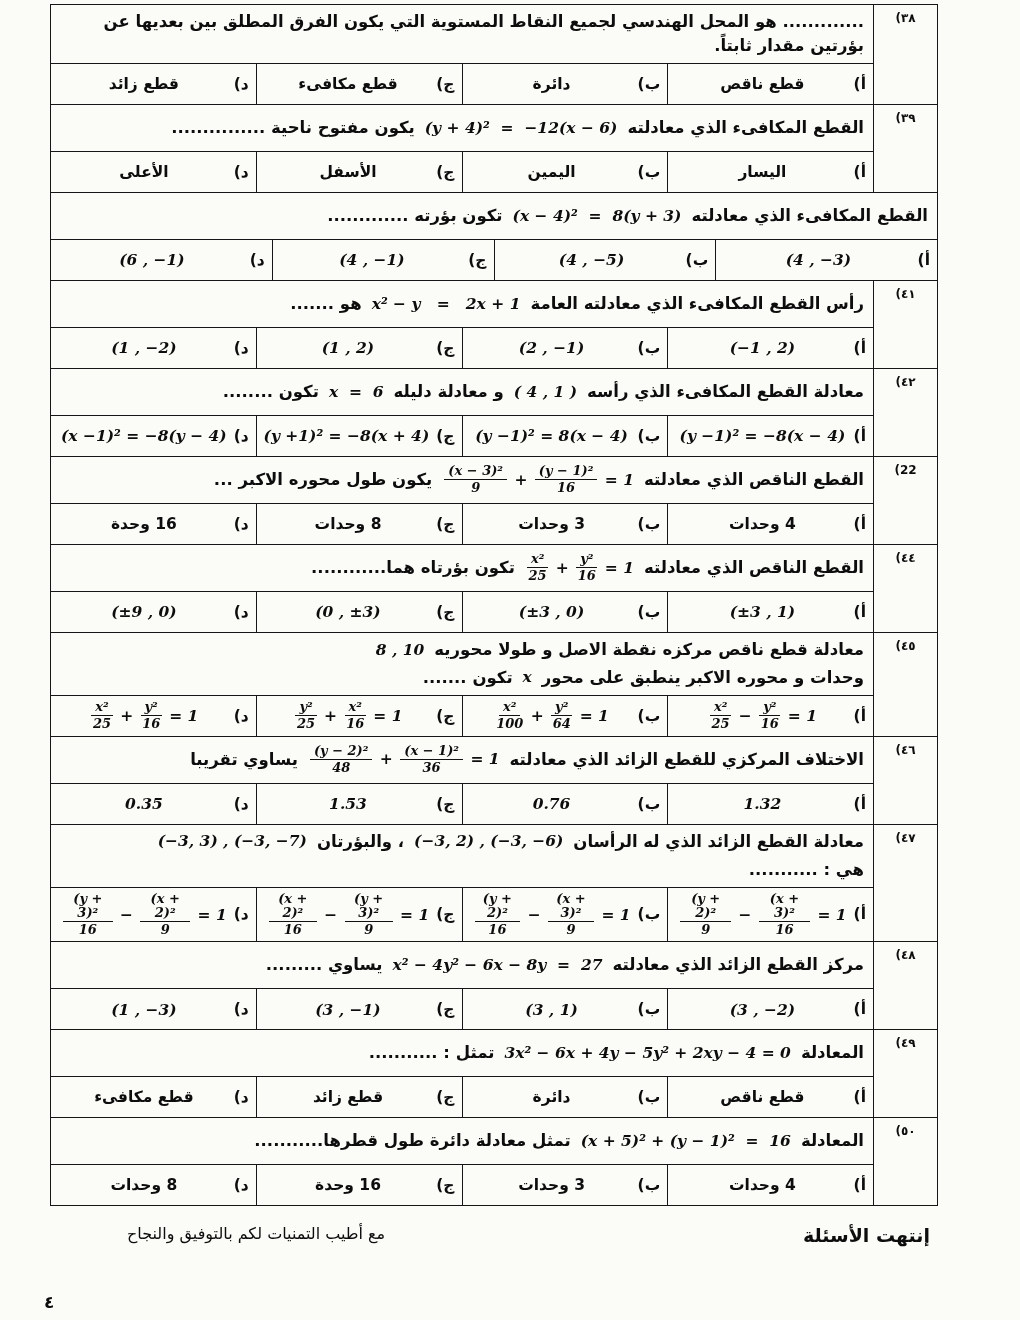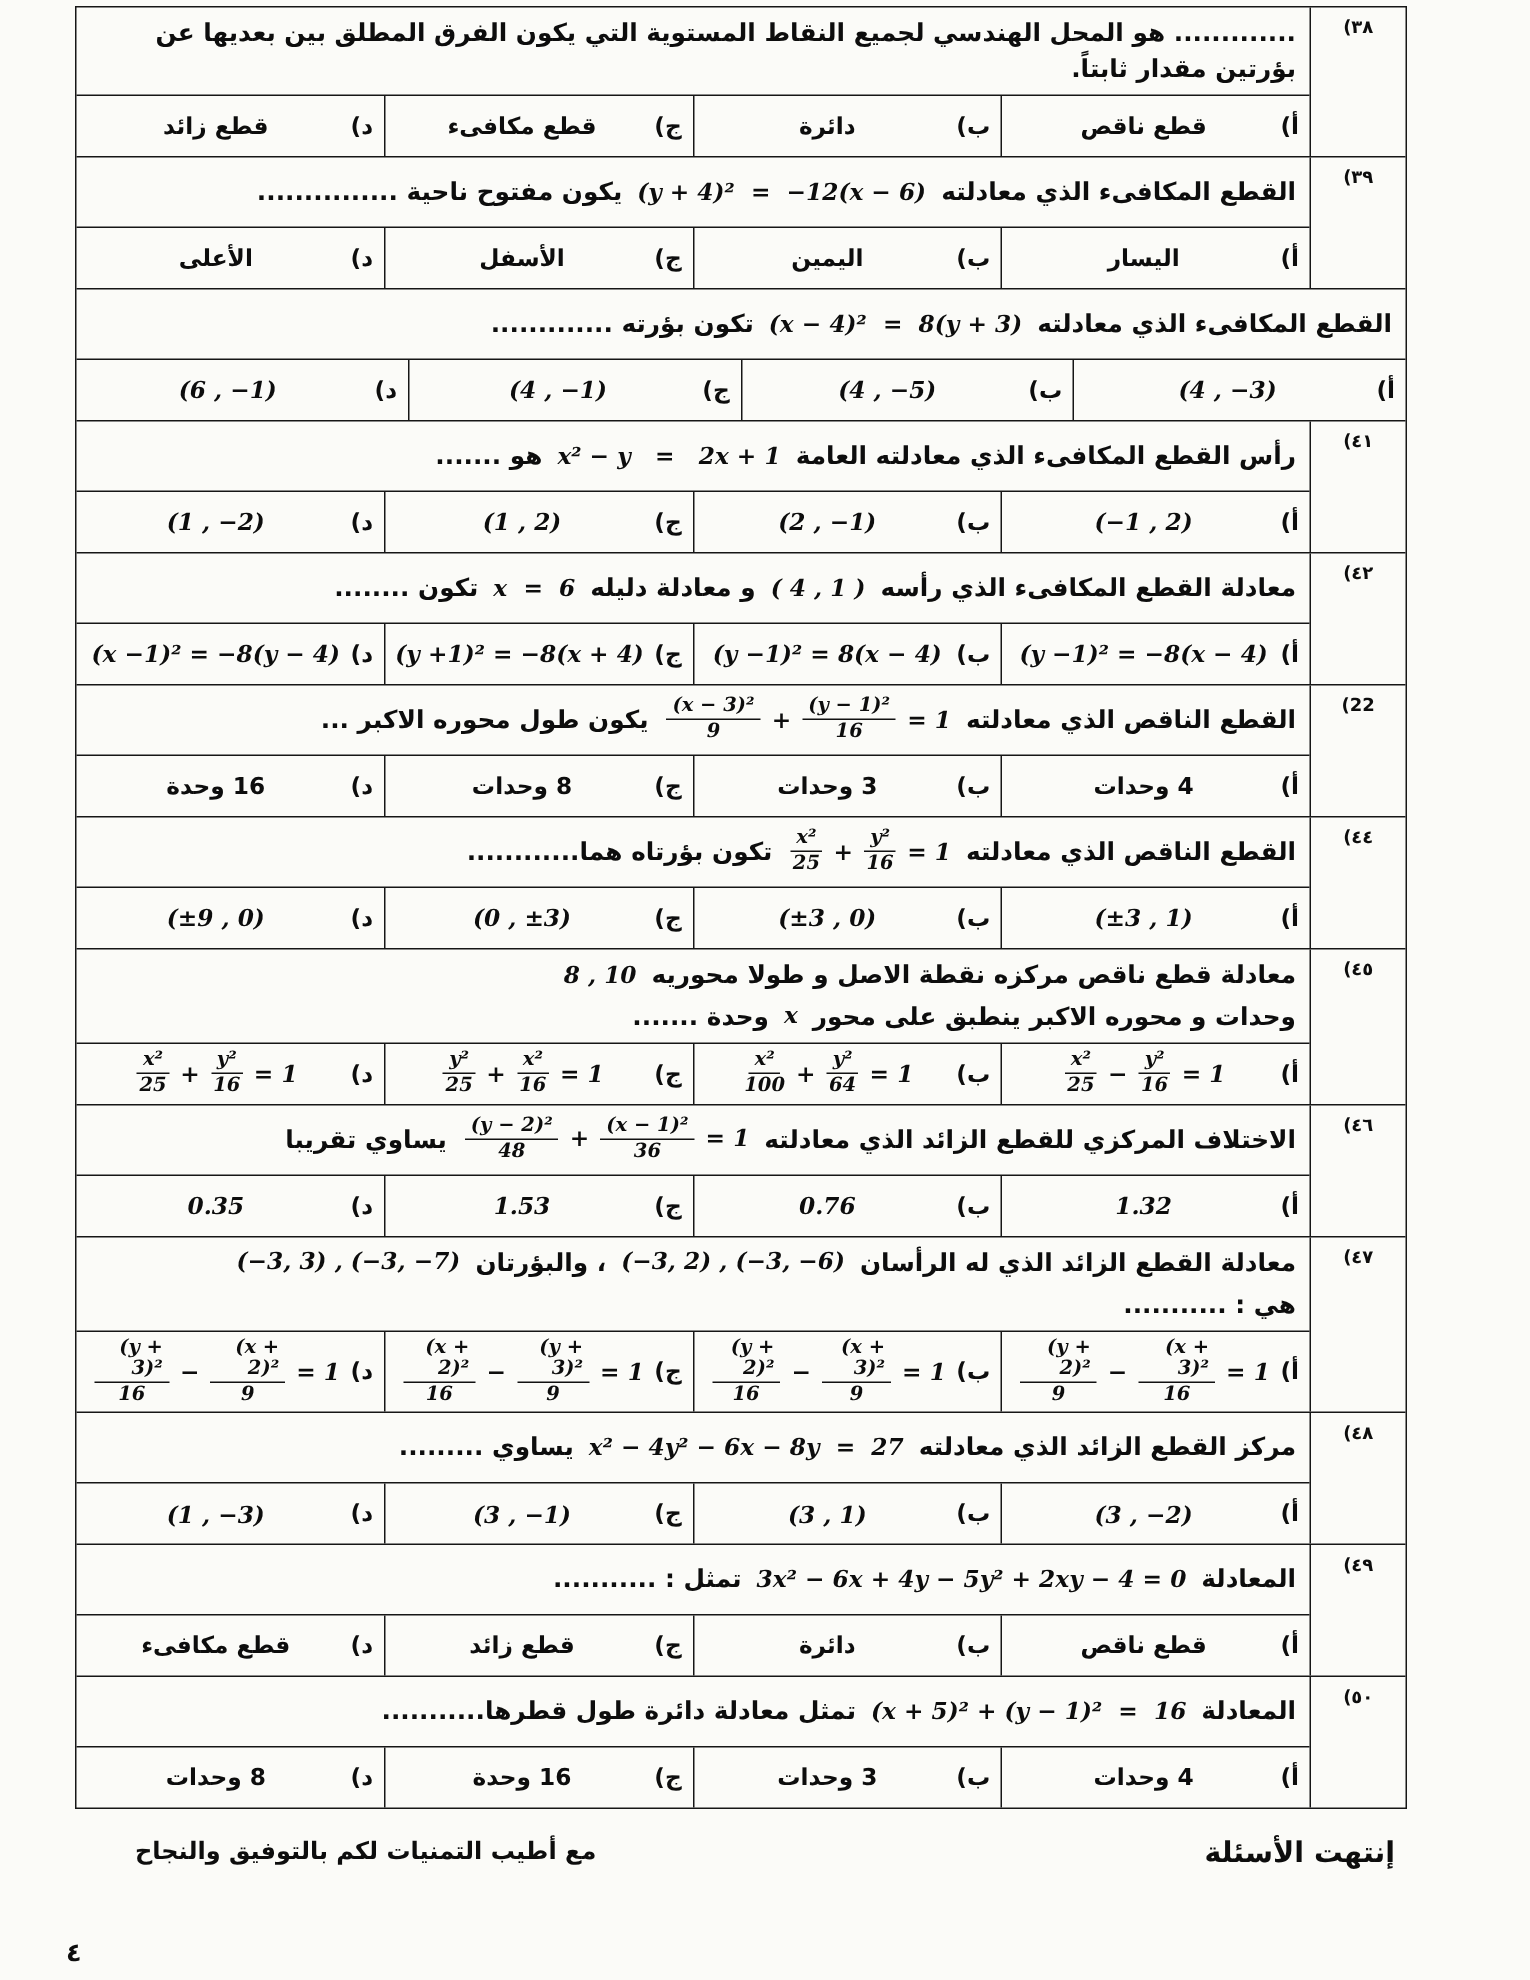--- a/index.html
+++ b/index.html
@@ -51,21 +51,21 @@
   .q-opt + .q-opt { border-right:1.3px solid #161616; }
   .opt-letter {
     font-weight:700; font-size:15.5px;
     margin-left:4px; white-space:nowrap;
   }
   .opt-content {
     flex:1; display:flex; flex-wrap:wrap;
     align-items:center; justify-content:center;
     gap:3px 5px;
     font-weight:700; font-size:15.5px;
-    text-align:right;
+    text-align:center;
   }
   .ar { white-space:normal; }
   .math {
     direction:ltr; unicode-bidi:isolate;
     display:inline-flex; align-items:center;
     font-family:"DejaVu Serif", serif;
     font-style:italic; font-weight:600;
     font-size:15.5px;
     margin:0 3px;
   }
@@ -75,21 +75,21 @@
     line-height:1.1; font-size:13px;
     margin:1px 2px; vertical-align:middle;
   }
   .frac .num { border-bottom:1.3px solid #111; padding:0 4px 1px; }
   .frac .den { padding-top:1px; }
   .footer {
     display:flex; justify-content:space-between; align-items:flex-start;
     margin-top:18px; padding:0 8px 0 40px;
   }
   .footer-end { font-weight:700; font-size:19px; }
-  .footer-wishes { font-weight:700; font-size:16px; }
+  .footer-wishes { font-weight:400; font-size:16px;margin-left:37px; }
   .page-number {
     position:absolute; left:44px; bottom:8px;
     font-weight:700; font-size:17px;
   }
 </style>
 </head>
 <body>
 
 <div class="page">
   <div class="exam-table">
@@ -413,21 +413,21 @@
         <div class="q-main">
           <div class="q-stem">
             <span class="ar">معادلة قطع ناقص مركزه نقطة الاصل و طولا محوريه</span>
             <span class="math" dir="ltr">
               <span class="mtok">8 , 10</span>
             </span>
             <span class="ar">وحدات و محوره الاكبر ينطبق على محور</span>
             <span class="math" dir="ltr">
               <span class="mtok">x</span>
             </span>
-            <span class="ar">وحدة .......</span>
+            <span class="ar">تكون .......</span>
           </div>
           <div class="q-opts">
             <div class="q-opt">
               <span class="opt-letter">أ)</span>
               <span class="opt-content">
                 <span class="math" dir="ltr">
                   <span class="frac">
                     <span class="num">x²</span>
                     <span class="den">25</span>
                   </span>

